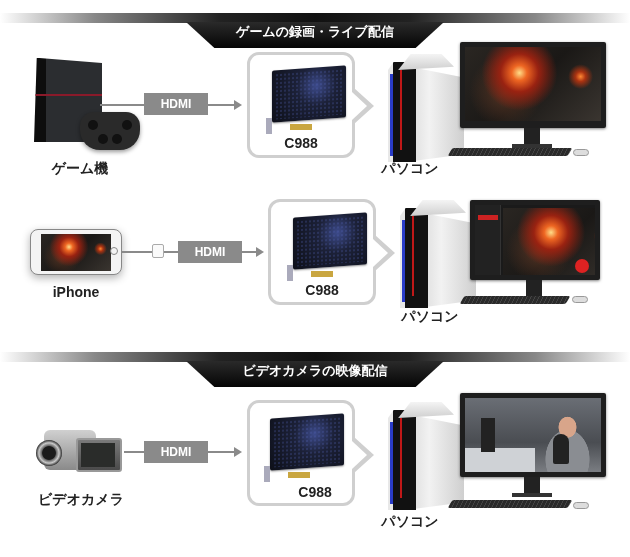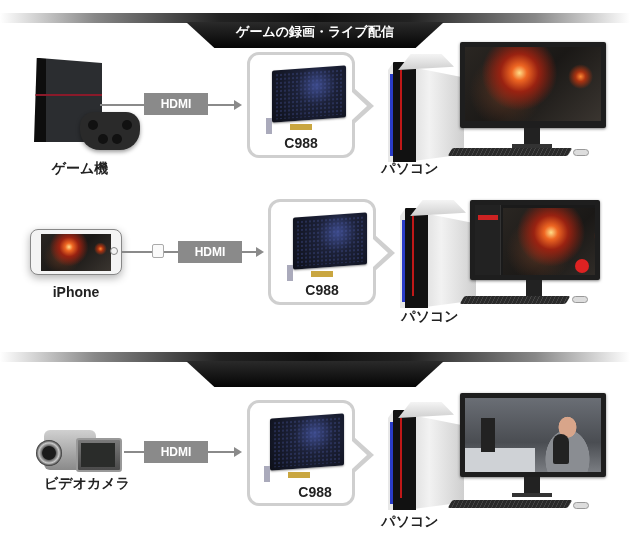--- a/index.html
+++ b/index.html
@@ -274,29 +274,30 @@
     <div class="stand" style="left:56px;top:80px;"></div>
     <div class="base" style="left:44px;top:96px;"></div>
   </div>
   <div class="keyboard" style="left:462px;top:296px;width:106px;"></div>
   <div class="mouse" style="left:572px;top:296px;"></div>
 </div>
 
 <div class="banner" style="top:352px;">
   <div class="bar"></div>
   <div class="tab"></div>
+  <div class="title">ビデオカメラの映像配信</div>
 </div>
 
 <div>
   <div class="camcorder" style="left:36px;top:426px;">
     <div class="body"></div>
     <div class="lens"></div>
     <div class="lcd"></div>
   </div>
-  <div class="dev-label" style="left:36px;top:475px;width:90px;margin-left:6px;">ビデオカメラ</div>
+  <div class="dev-label" style="left:36px;top:491px;width:90px;">ビデオカメラ</div>
 
   <div class="line" style="left:124px;top:451px;width:20px;"></div>
   <div class="hdmi" style="left:144px;top:441px;">HDMI</div>
   <div class="line" style="left:208px;top:451px;width:26px;"></div>
   <div class="arrowhead" style="left:234px;top:447px;"></div>
 
   <div class="callout" style="left:247px;top:400px;"></div>
   <div class="callout-pointer" style="left:354px;top:437px;"></div>
   <div class="callout-pointer-inner" style="left:352px;top:441px;"></div>
   <div class="card" style="left:270px;top:416px;"></div>

